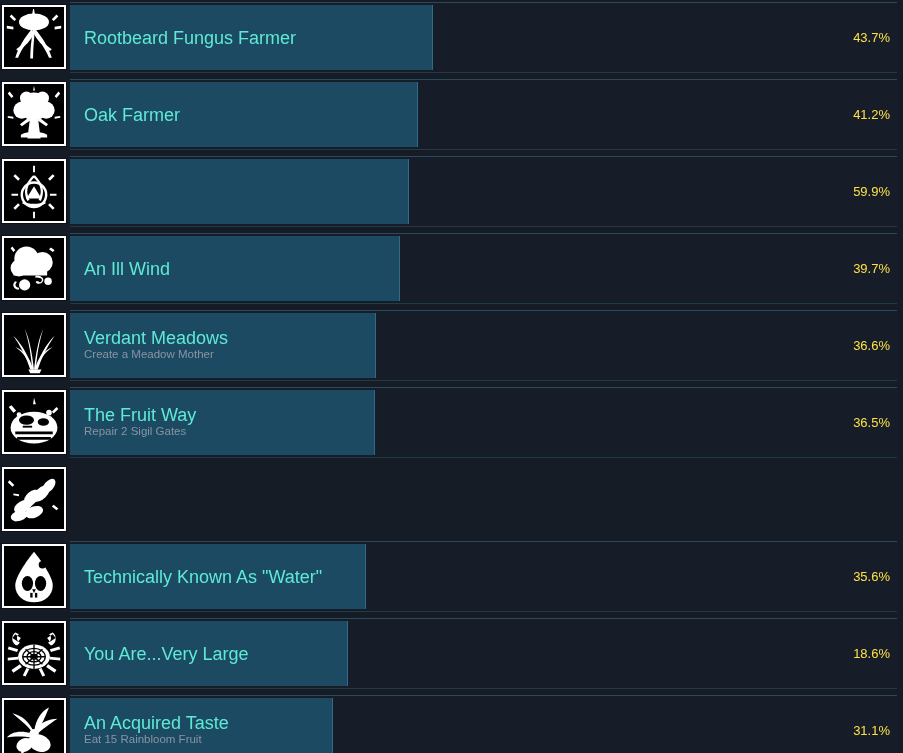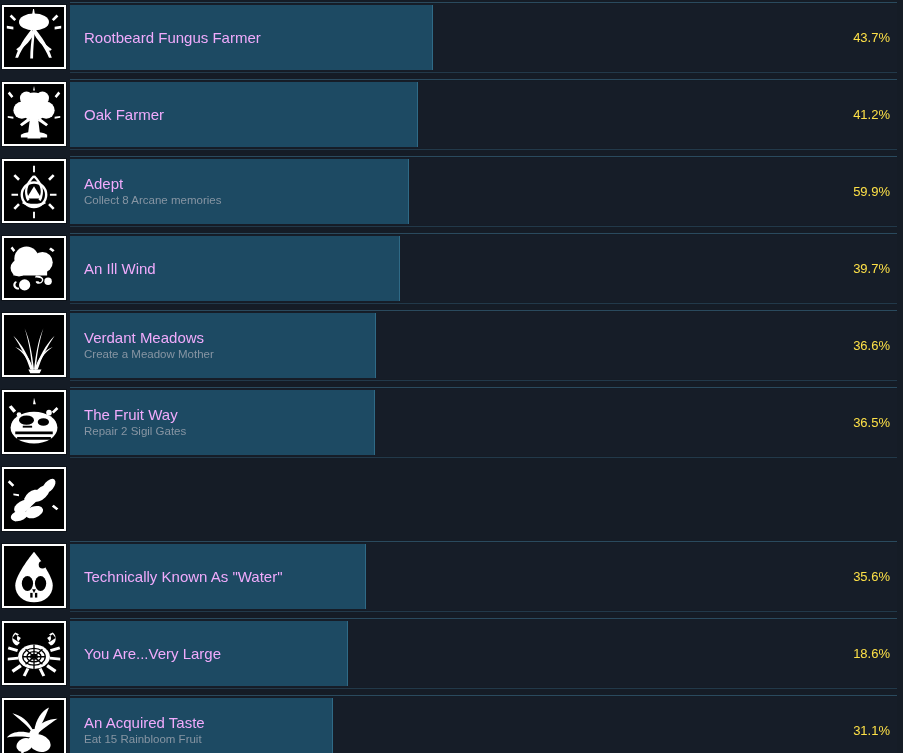--- a/index.html
+++ b/index.html
@@ -60,24 +60,25 @@
     position: absolute;
     left: 14px;
     top: 0;
     height: 100%;
     display: flex;
     flex-direction: column;
     justify-content: center;
     pointer-events: none;
   }
   .ach-title {
-    font-size: 15px;
-    color: #f0abfc;
+    font-size: 18px;
+    color: #5eead4;
     line-height: 18px;
     white-space: nowrap;
+    text-align: right;
   }
   .ach-desc {
     font-size: 11.5px;
     color: #8795a3;
     line-height: 15px;
     white-space: nowrap;
   }
   .ach-pct {
     position: absolute;
     right: 7px;
@@ -157,24 +158,20 @@
             <path d="M32 27 l8 13 -16 0z"></path>
     <path d="M31 5 l2 0 0 7 -2 0z M31 54 l2 0 0 7 -2 0z M8 35 l7 0 0 2 -7 0z M49 35 l7 0 0 2 -7 0z"></path>
     <path d="M12 14 l5 5 -2 2 -5 -5z M52 14 l-5 5 2 2 5 -5z M12 52 l5 -5 -2 -2 -5 5z M52 52 l-5 -5 2 -2 5 5z"></path>
           </g>
   </svg>
       </div>
       <div class="row-body">
         <div class="bar-track">
           <div class="bar-fill" style="width: 339px;"></div>
         </div>
-        <div class="bar-text has-desc">
-          <div class="ach-title">Adept</div>
-          <div class="ach-desc">Collect 8 Arcane memories</div>
-        </div>
         <div class="ach-pct">59.9%</div>
       </div>
     </div>
     <div class="ach-row">
       <div class="icon-cell">
         <svg viewBox="0 0 64 64">
           <g fill="#fff">
     <circle cx="24" cy="22" r="13"></circle>
             <circle cx="41" cy="26" r="11"></circle>
             <circle cx="16" cy="32" r="9"></circle>

